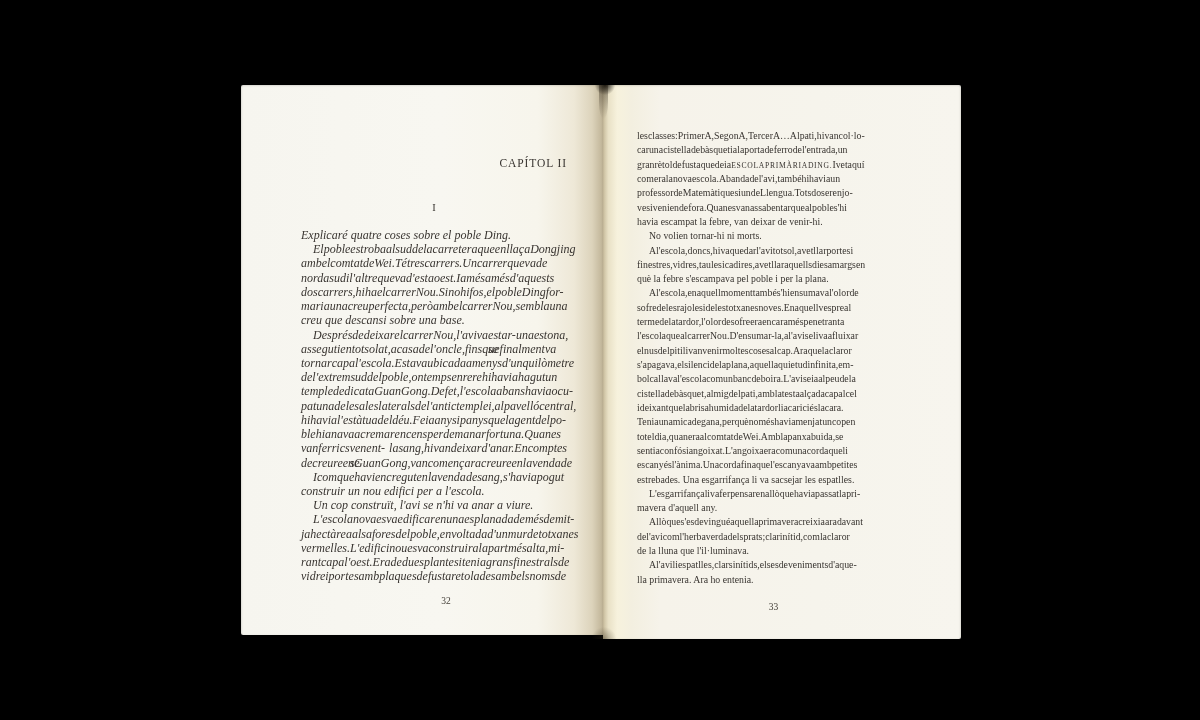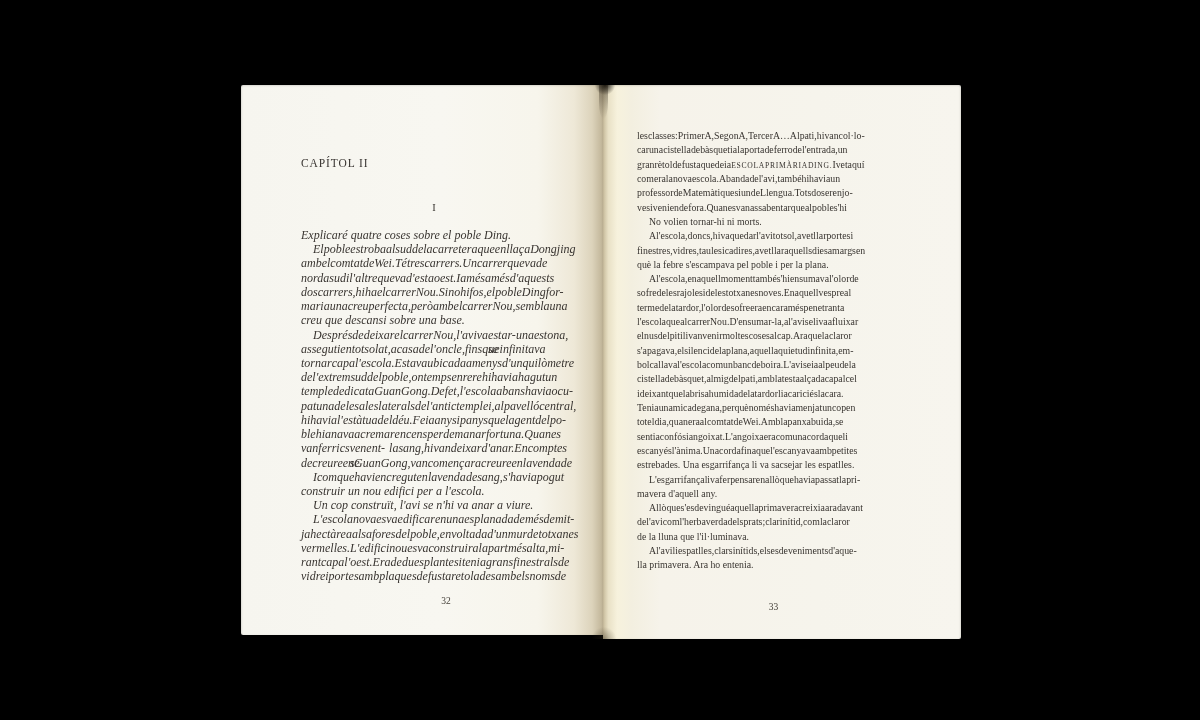--- a/index.html
+++ b/index.html
@@ -5,21 +5,21 @@
   html,body{margin:0;padding:0;background:#000;}
   .stage{position:relative;width:1200px;height:720px;background:#000;overflow:hidden;
          font-family:"Liberation Serif","DejaVu Serif",serif;color:#383430;}
   .page{position:absolute;top:85px;}
   .page-left{left:241px;width:362px;height:550px;border-radius:2px 0 0 2px;
     background:linear-gradient(90deg,#f6f5ef 0%,#f8f7f1 55%,#f7f5ec 82%,#eee8d7 92%,#dcd3bb 97%,#bfb396 100%);
     box-shadow:inset 0 1px 2px rgba(0,0,0,0.10), inset 1px 0 2px rgba(0,0,0,0.08);}
   .page-right{left:603px;width:358px;height:554px;border-radius:0 2px 2px 0;
     background:linear-gradient(90deg,#c8bc9c 0%,#e9e1c6 1.5%,#f7f2dd 4%,#f3efe0 8%,#f6f3ea 16%,#f6f4ec 60%,#f7f5ee 100%);
     box-shadow:inset 0 1px 2px rgba(0,0,0,0.10), inset -1px 0 2px rgba(0,0,0,0.08);}
-  .heading{position:absolute;left:60px;width:266px;top:72px;text-align:left;
+  .heading{position:absolute;left:60px;width:266px;top:72px;text-align:right;
     font-size:11.5px;letter-spacing:0.9px;white-space:nowrap;}
   .numeral{position:absolute;left:60px;width:266px;top:117px;text-align:center;font-size:10.5px;}
   .body-block{position:absolute;}
   .page-left .body-block{left:60px;top:143px;width:266px;}
   .page-right .body-block{left:34px;top:44px;width:293px;}
   .line{position:relative;}
   .page-left .line{height:14.23px;line-height:14.23px;font-size:12px;font-style:italic;}
   .page-right .line{height:14.32px;line-height:14.32px;font-size:9.8px;}
   .line:not(.last){display:flex;justify-content:flex-start;align-items:baseline;}
   .line.indent{padding-left:12px;}
@@ -139,21 +139,21 @@
         <div class="line">
           <span class="w">assegut</span>
           <span class="w">i</span>
           <span class="w">entotsolat,</span>
           <span class="w">a</span>
           <span class="w">casa</span>
           <span class="w">de</span>
           <span class="w">l'oncle,</span>
           <span class="w">fins</span>
           <span class="w">que</span>
-          <span class="w">infinita</span>
+          <span class="w">finalment</span>
           <span class="w">va</span>
         </div>
         <div class="line">
           <span class="w">tornar</span>
           <span class="w">cap</span>
           <span class="w">a</span>
           <span class="w">l'escola.</span>
           <span class="w">Estava</span>
           <span class="w">ubicada</span>
           <span class="w">a</span>
@@ -434,20 +434,21 @@
           <span class="w">fora.</span>
           <span class="w">Quan</span>
           <span class="w">es</span>
           <span class="w">van</span>
           <span class="w">assabentar</span>
           <span class="w">que</span>
           <span class="w">al</span>
           <span class="w">poble</span>
           <span class="w">s'hi</span>
         </div>
+        <div class="line last"><span>havia escampat la febre, van deixar de venir-hi.</span></div>
         <div class="line indent last"><span>No volien tornar-hi ni morts.</span></div>
         <div class="line indent">
           <span class="w">A</span>
           <span class="w">l'escola,</span>
           <span class="w">doncs,</span>
           <span class="w">hi</span>
           <span class="w">va</span>
           <span class="w">quedar</span>
           <span class="w">l'avi</span>
           <span class="w">tot</span>

